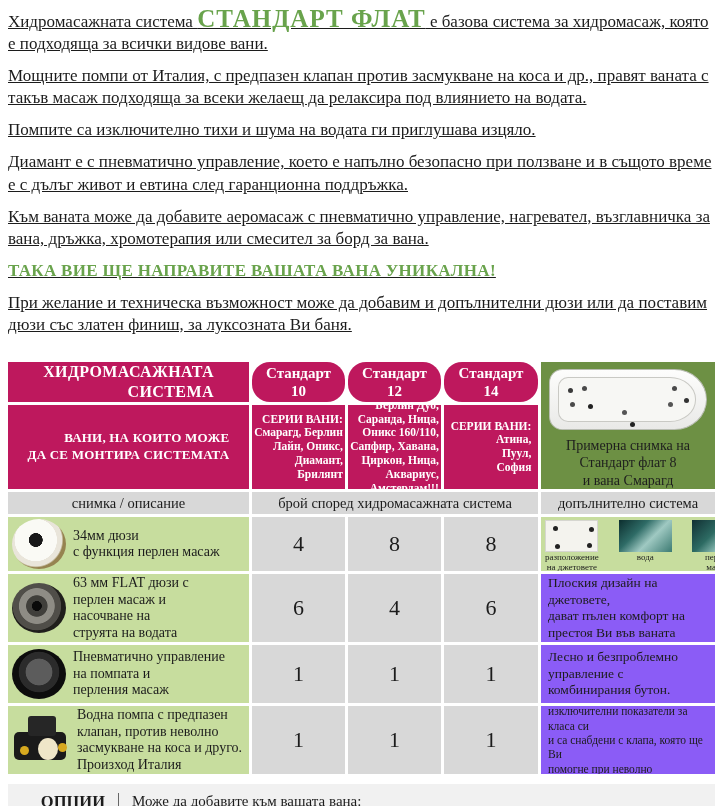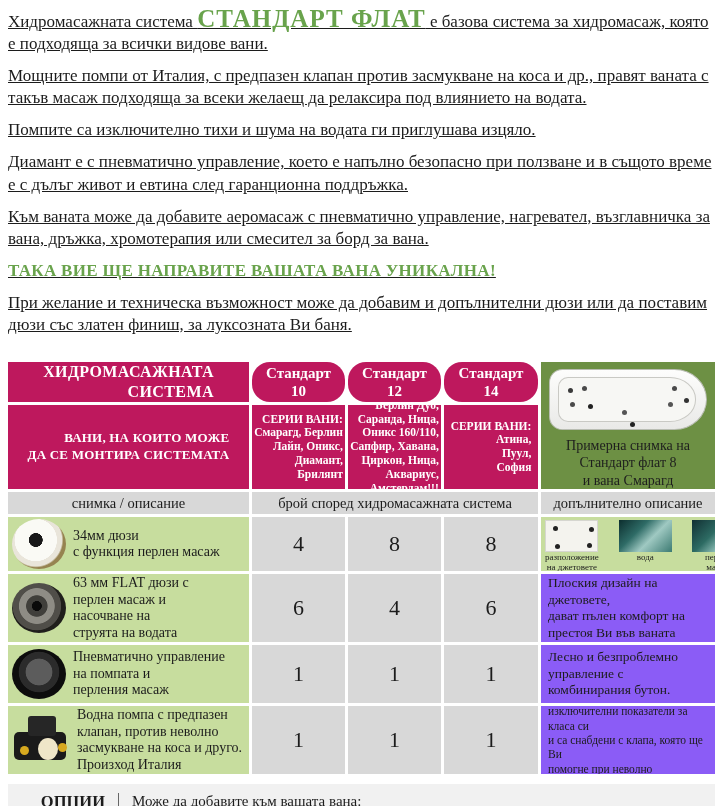--- a/index.html
+++ b/index.html
@@ -208,21 +208,21 @@
 Циркон, Ница,
 Аквариус,
 Амстердам!!!</div>
     <div class="cell hdr series pre c4 r2">СЕРИИ ВАНИ:
 Атина,
 Пуул,
 София</div>
 
     <div class="cell sub c1 r3">снимка / описание</div>
     <div class="cell sub r3" style="grid-column: 2 / 5;">брой според хидромасажната система</div>
-    <div class="cell sub c5 r3">допълнително описание</div>
+    <div class="cell sub c5 r3">допълнително система</div>
 
     <div class="cell desc-cell c1 r4">
       <div class="photo jet34"></div>
       <div class="desc-text pre">34мм дюзи
 с функция перлен масаж</div>
     </div>
     <div class="cell count c2 r4">4</div>
     <div class="cell count c3 r4">8</div>
     <div class="cell count c4 r4">8</div>
     <div class="cell desc-cell extra-imgs c5 r4">

